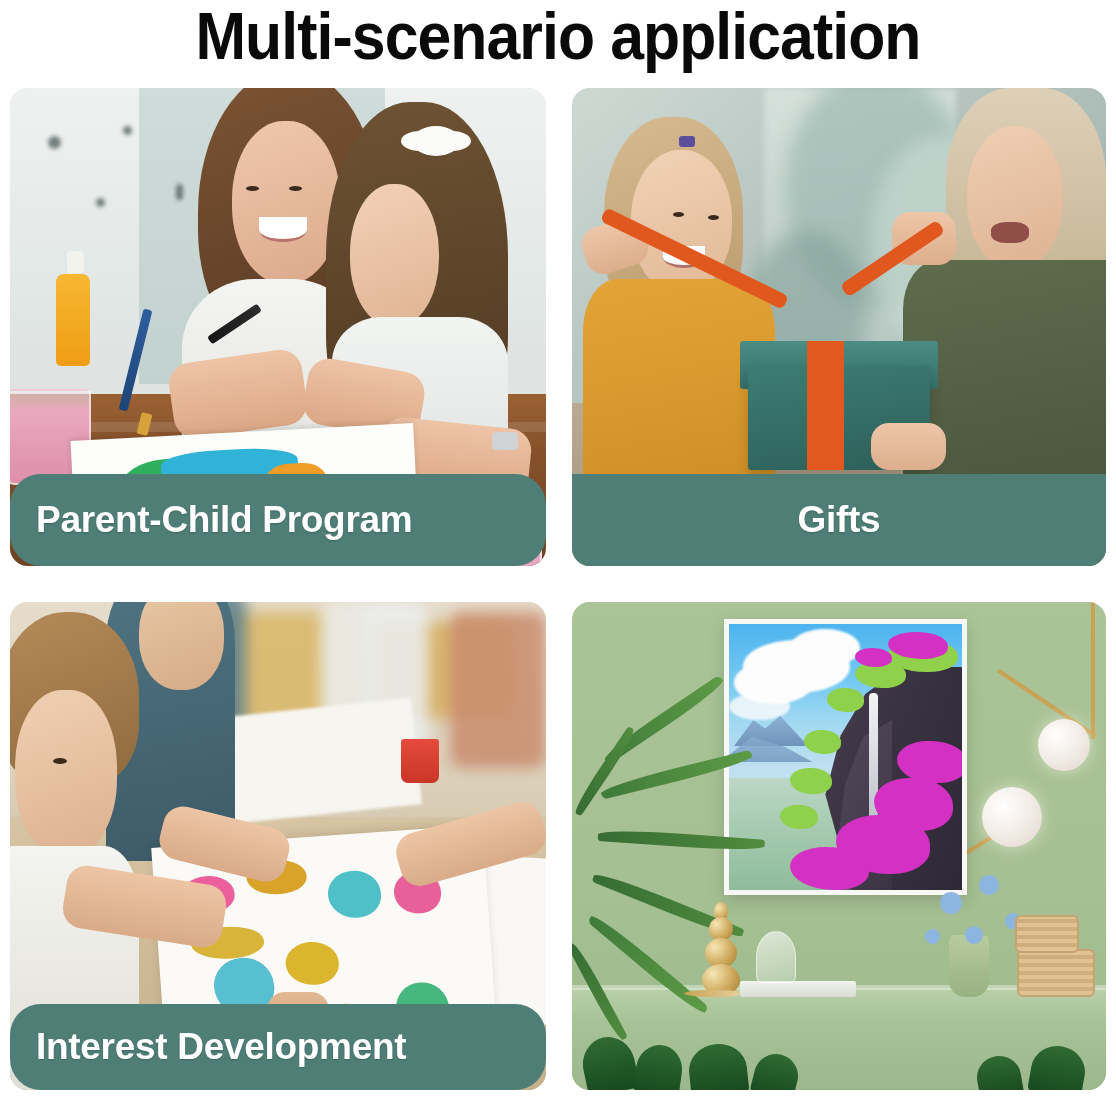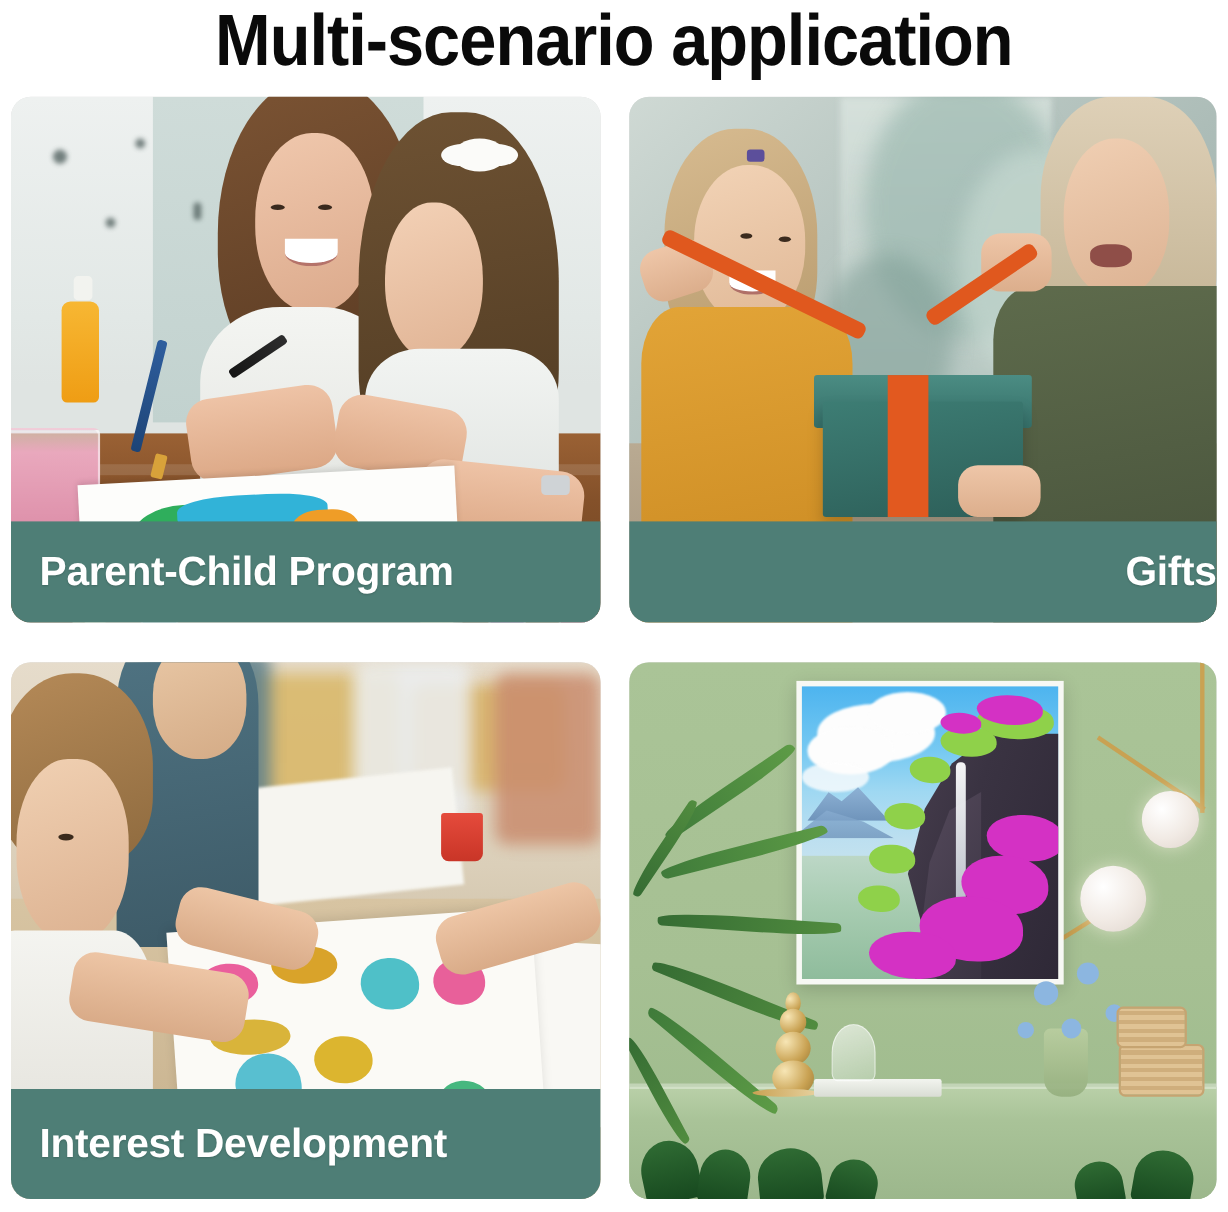--- a/index.html
+++ b/index.html
@@ -52,31 +52,31 @@
   
   .caption{
     position:absolute;
     left:0;right:0;bottom:0;
     height:92px;
     background:#4e7e76;
     display:flex;
     align-items:center;
     z-index:40;
   }
-  .caption.left{justify-content:flex-start;padding-left:26px;}
-  .caption.center{justify-content:flex-end;}
+  .caption.left{justify-content:flex-start;padding-left:26px;border-radius:31px;}
+  .caption.center{justify-content:center;}
   .caption-label{
     color:#ffffff;
     font-size:37px;
     font-weight:bold;
     letter-spacing:-0.3px;
     white-space:nowrap;
     text-shadow:0 1px 2px rgba(0,0,0,.18);
   }
-  .p3 .caption{height:100px;}
+  .p3 .caption{height:86px;}
   .p4 .caption{height:100px;}
 
   
   .sc1{position:absolute;inset:0;background:linear-gradient(180deg,#eef1f0 0%,#e2e8e6 42%,#dfe4e2 55%,#dfe4e2 100%);}
   .sc1 .wall-panel{position:absolute;left:24%;top:0;width:46%;height:62%;background:linear-gradient(180deg,#cfdcd9,#c2d2cf);}
   .sc1 .wall-dot{position:absolute;width:13px;height:13px;border-radius:50%;background:#4a5a58;filter:blur(2.2px);opacity:.75;}
   .sc1 .wall-dot.d1{left:7%;top:10%;}
   .sc1 .wall-dot.d2{left:21%;top:8%;width:9px;height:9px;}
   .sc1 .wall-dot.d3{left:31%;top:20%;width:7px;height:16px;border-radius:4px;}
   .sc1 .wall-dot.d4{left:16%;top:23%;width:9px;height:9px;}

